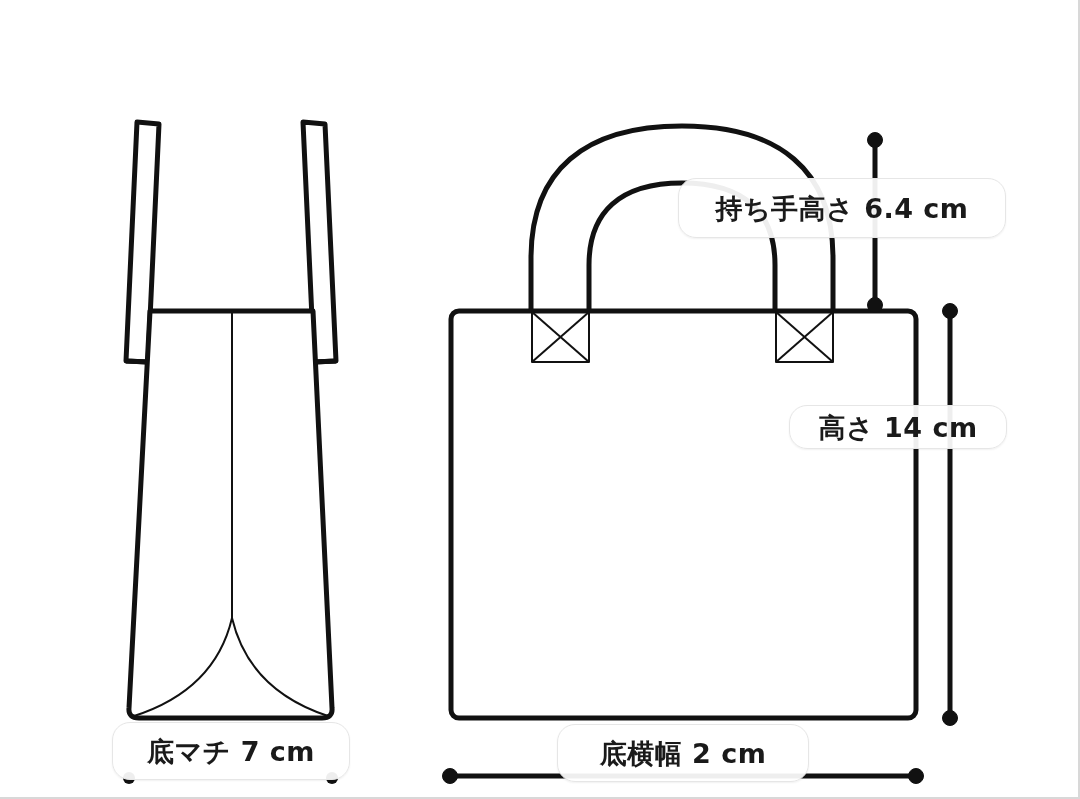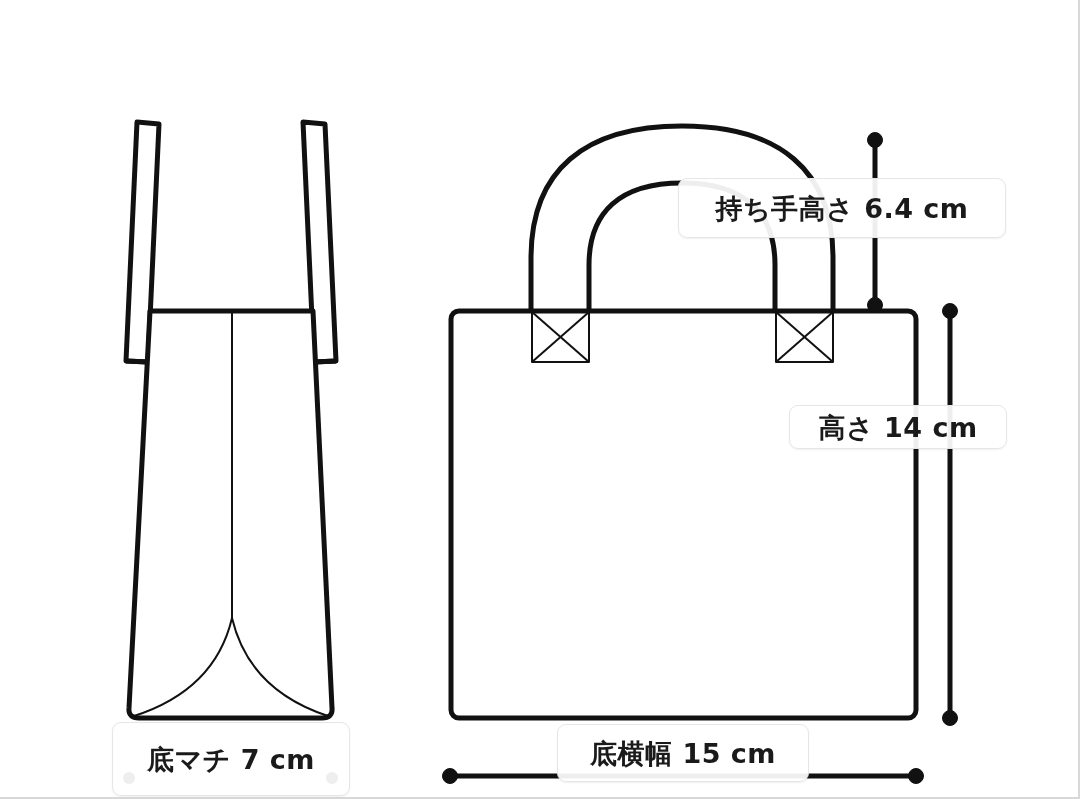--- a/index.html
+++ b/index.html
@@ -29,35 +29,35 @@
     svg.diagram {
       position: absolute;
       left: 0; top: 0;
       width: 1080px; height: 799px;
     }
     .label {
       position: absolute;
       box-sizing: border-box;
       background: rgba(255,255,255,0.93);
       border: 1.5px solid #e6e6e6;
-      border-radius: 9px;
+      border-radius: 18px;
       box-shadow: 0 1px 2px rgba(0,0,0,0.06);
       color: #1a1a1a;
       font-weight: bold;
       font-size: 27px;
       line-height: 1;
       display: flex;
       align-items: center;
       justify-content: center;
       white-space: nowrap;
       letter-spacing: 0.5px;
     }
     .label-handle-height { left: 678px; top: 178px; width: 328px; height: 60px; }
     .label-height        { left: 789px; top: 405px; width: 218px; height: 44px; }
-    .label-gusset        { left: 112px; top: 722px; width: 238px; height: 74px; }
+    .label-gusset        { left: 112px; top: 722px; width: 238px; height: 58px; }
     .label-width         { left: 557px; top: 724px; width: 252px; height: 58px; }
   </style>
 </head>
 <body>
 
 <div class="frame-edge-right"></div>
 <div class="frame-edge-bottom"></div>
 
 <svg class="diagram" viewBox="0 0 1080 799" xmlns="http://www.w3.org/2000/svg">
 
@@ -130,14 +130,14 @@
 
 <div class="label label-height">
   <span>高さ 14 cm</span>
 </div>
 
 <div class="label label-gusset">
   <span>底マチ 7 cm</span>
 </div>
 
 <div class="label label-width">
-  <span>底横幅 15 cm</span>
+  <span>底横幅 2 cm</span>
 </div>
 
 </body></html>

